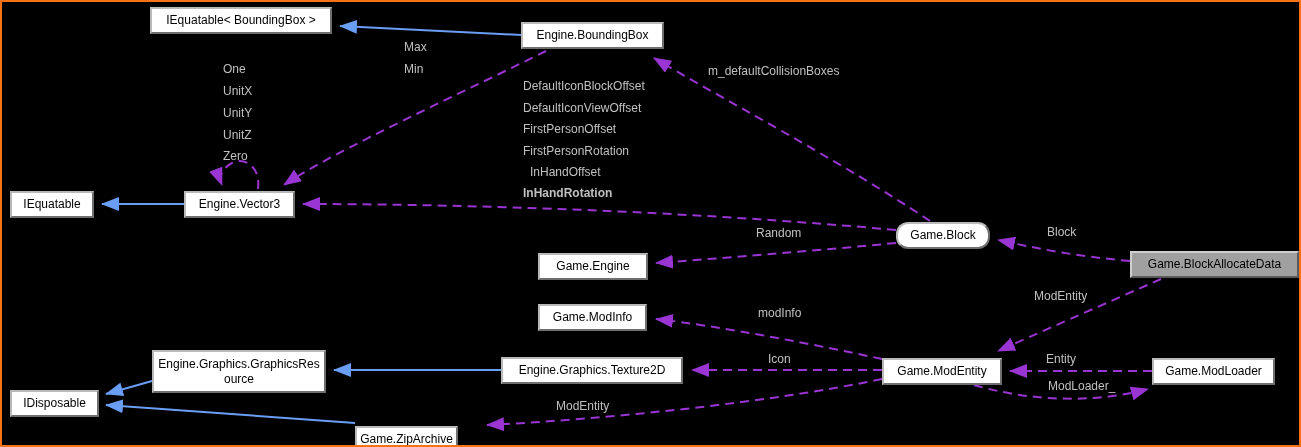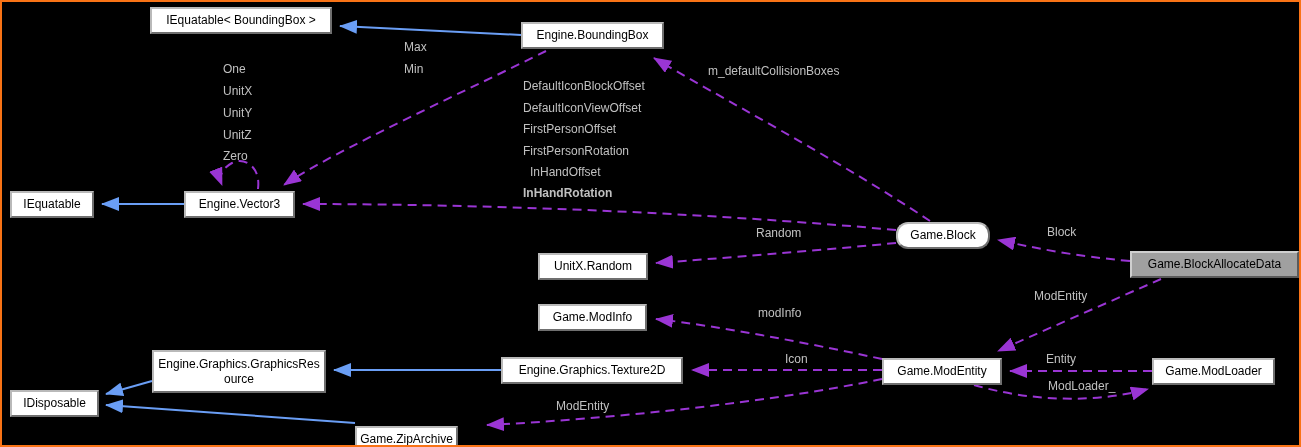--- a/index.html
+++ b/index.html
@@ -75,21 +75,21 @@
       <path d="M 1150,369 L 1008,369" marker-end="url(#arrowPurple)"></path>
       <path d="M 972,383 C 1030,400 1096,401 1146,387" marker-end="url(#arrowPurple)"></path>
       <path d="M 880,377 C 770,400 608,417 485,423" marker-end="url(#arrowPurple)"></path>
     </g>
   </svg>
 
   <div class="node" style="left:148px;top:5px;width:182px;height:27px;">IEquatable&lt; BoundingBox &gt;</div>
   <div class="node" style="left:519px;top:20px;width:143px;height:27px;">Engine.BoundingBox</div>
   <div class="node" style="left:8px;top:189px;width:84px;height:27px;">IEquatable</div>
   <div class="node" style="left:182px;top:189px;width:111px;height:27px;">Engine.Vector3</div>
-  <div class="node" style="left:536px;top:251px;width:110px;height:27px;">UnitX.Random</div>
+  <div class="node" style="left:536px;top:251px;width:110px;height:27px;">Game.Engine</div>
   <div class="node" style="left:536px;top:302px;width:109px;height:27px;">Game.ModInfo</div>
   <div class="node" style="left:150px;top:348px;width:174px;height:43px;">Engine.Graphics.GraphicsResource</div>
   <div class="node" style="left:499px;top:355px;width:182px;height:27px;">Engine.Graphics.Texture2D</div>
   <div class="node" style="left:8px;top:388px;width:89px;height:27px;">IDisposable</div>
   <div class="node" style="left:353px;top:424px;width:103px;height:27px;">Game.ZipArchive</div>
   <div class="node" style="left:894px;top:220px;width:94px;height:27px;border-radius:12px;">Game.Block</div>
   <div class="node highlight" style="left:1128px;top:249px;width:169px;height:27px;">Game.BlockAllocateData</div>
   <div class="node" style="left:880px;top:356px;width:120px;height:27px;">Game.ModEntity</div>
   <div class="node" style="left:1150px;top:356px;width:123px;height:27px;">Game.ModLoader</div>
 
@@ -104,18 +104,18 @@
   <div class="elabel" style="left:521px;top:77px;">DefaultIconBlockOffset</div>
   <div class="elabel" style="left:521px;top:99px;">DefaultIconViewOffset</div>
   <div class="elabel" style="left:521px;top:120px;">FirstPersonOffset</div>
   <div class="elabel" style="left:521px;top:142px;">FirstPersonRotation</div>
   <div class="elabel" style="left:521px;top:163px;margin-left:7px;">InHandOffset</div>
   <div class="elabel" style="left:521px;top:184px;font-weight:bold;">InHandRotation</div>
   <div class="elabel" style="left:754px;top:224px;">Random</div>
   <div class="elabel" style="left:1045px;top:223px;">Block</div>
   <div class="elabel" style="left:1032px;top:287px;">ModEntity</div>
   <div class="elabel" style="left:756px;top:304px;">modInfo</div>
-  <div class="elabel" style="left:766px;top:350px;margin-left:17px;">Icon</div>
+  <div class="elabel" style="left:766px;top:350px;">Icon</div>
   <div class="elabel" style="left:1044px;top:350px;">Entity</div>
   <div class="elabel" style="left:1026px;top:377px;margin-left:20px;">ModLoader_</div>
   <div class="elabel" style="left:554px;top:397px;">ModEntity</div>
 
 </div>
 
 </body></html>

